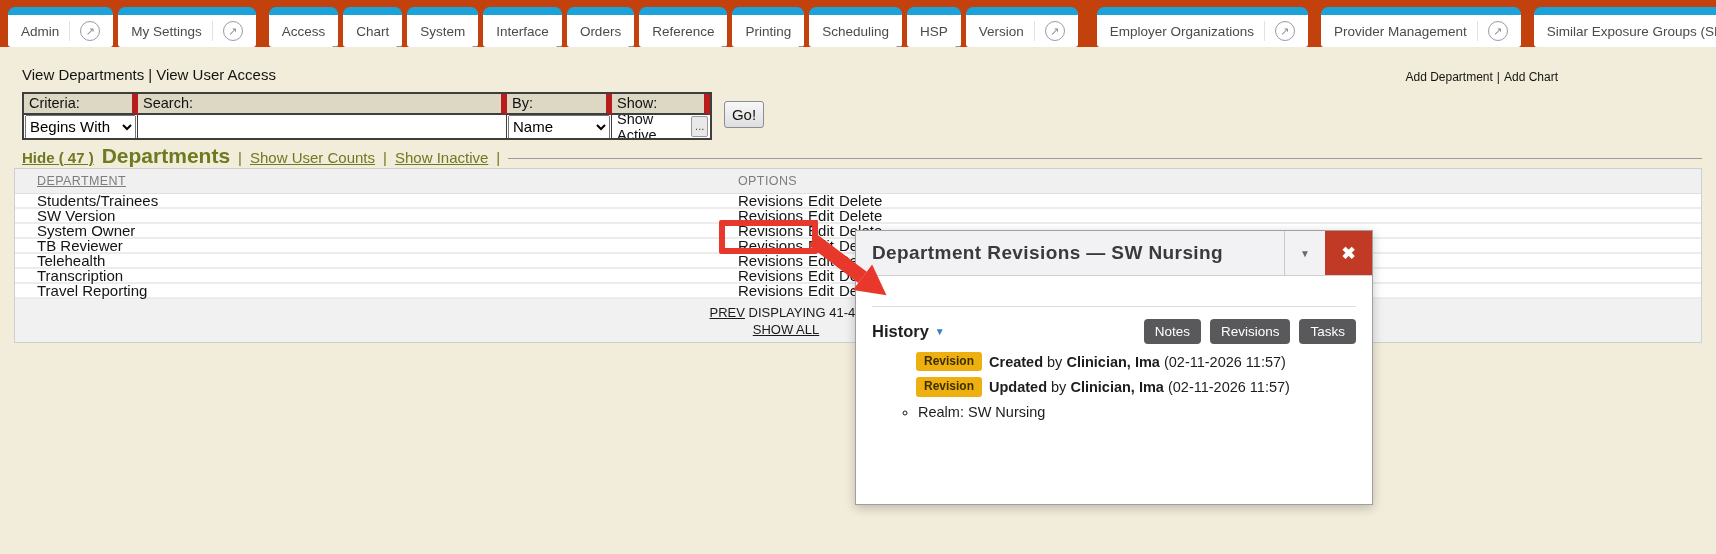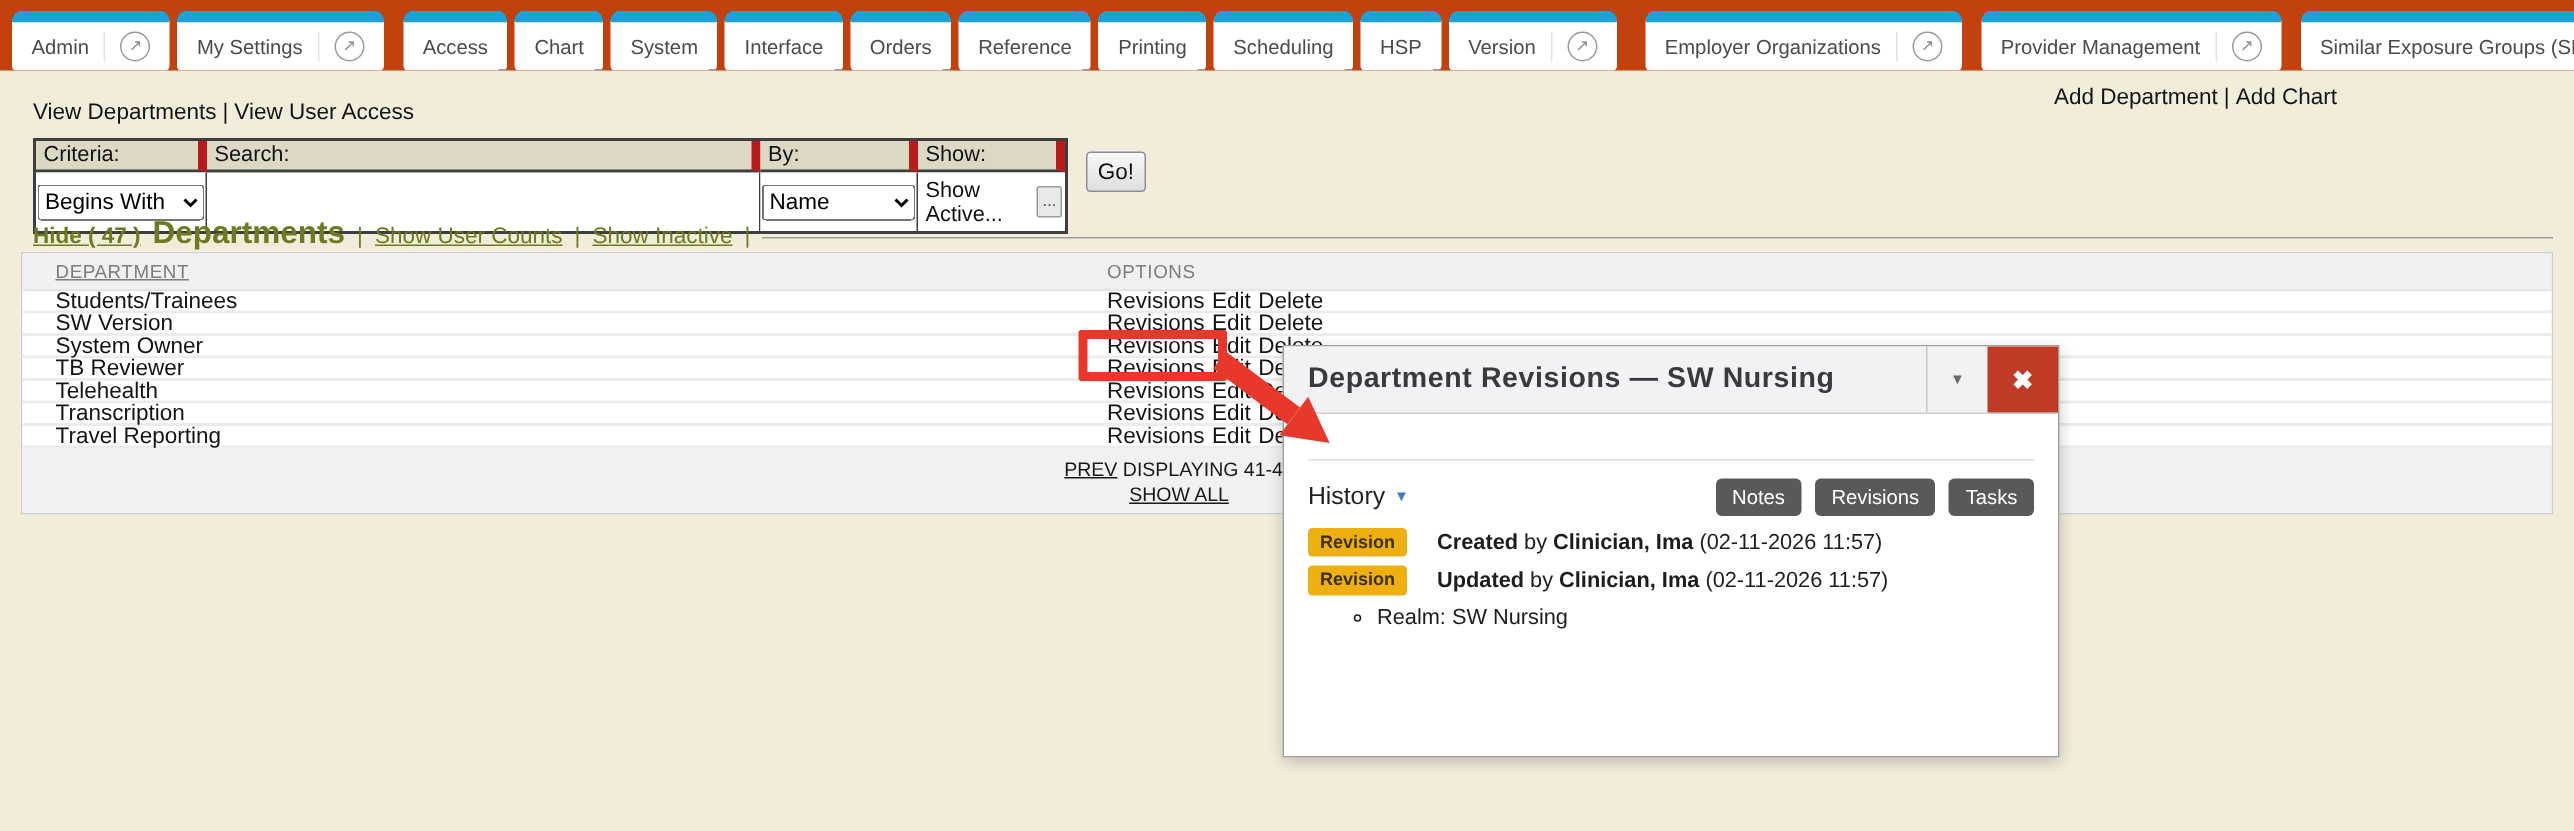--- a/index.html
+++ b/index.html
@@ -27,36 +27,36 @@
     width:20px; height:20px; border:1.5px solid #9a9aa0; border-radius:50%;
     display:flex; align-items:center; justify-content:center;
     color:#8e8e94; font-size:11px; line-height:1;
   }
   .menu-corner {
     position:absolute; right:1px; bottom:-4px; width:0; height:0;
     border-top:5px solid #96969a; border-left:5px solid transparent;
   }
   
   .view-links { position:absolute; left:22px; top:66px; font-size:15px; }
-  .add-links  { position:absolute; right:158px; top:56px; font-size:15px;text-align:center; }
+  .add-links  { position:absolute; right:158px; top:70px; font-size:12px;text-align:center; }
   .lnk { color:#141414; cursor:pointer; }
   .sep { color:#141414; padding:0 4px; }
   
   .crit {
     position:absolute; left:22px; top:92px;
     display:grid; grid-template-columns:114px 369px 105px 98px;
     border:2px solid #3e3e3e; background:#fff;
   }
   .crit .hcell {
     background:#ddd8c3; border-right:6px solid #b91c1c; border-bottom:2px solid #3e3e3e;
     font-size:14.5px; padding:1px 5px 2px; height:21px; color:#111;
   }
   .crit .hcell:last-child, .crit .vcell:last-child { border-right:none; }
   .crit .vcell {
-    background:#fff; border-right:1px solid #3e3e3e; height:39px;
+    background:#fff; border-right:1px solid #3e3e3e; height:23px;
     display:flex; align-items:center; overflow:hidden;
   }
   .crit select { width:100%; height:24px; margin:0 1px; font-size:15px; font-family:"Liberation Sans", sans-serif; }
   .crit input { width:100%; height:100%; border:none; outline:none; font-size:15px; padding:0 4px; font-family:"Liberation Sans", sans-serif; }
   .show-cell { padding-left:5px; font-size:14.5px; gap:4px; color:#111; }
   .dots-btn {
     width:21px; height:21px; margin-right:2px; margin-left:auto;
     background:#e9e9e9; border:1px solid #9a9a9a; border-radius:2px;
     font-size:11px; color:#444; line-height:1;
   }
@@ -117,29 +117,29 @@
     width:41px; border-left:1px solid #c9c9c9; display:flex; align-items:center;
     justify-content:center; color:#6b6b6b; font-size:10px; cursor:pointer;
   }
   .dlg-close {
     width:47px; background:#c03a25; color:#fff; display:flex; align-items:center;
     justify-content:center; font-size:17px; font-weight:bold; cursor:pointer;
   }
   .dlg-body { padding:30px 16px 0; }
   .dlg-hr { border:none; border-top:1px solid #dcdcdc; }
   .hist-row { display:flex; align-items:center; margin:12px 0 8px; }
-  .hist-label { font-size:16.5px; font-weight:normal; color:#1f1f1f; }
+  .hist-label { font-size:16.5px; font-weight:bold; color:#1f1f1f; }
   .hist-caret { color:#3d7ec2; font-size:10px; margin-left:6px; }
   .hist-spacer { flex:1; }
   .hbtn {
     background:#59595b; color:#fff; font-size:13.5px; padding:5px 11px;
     border-radius:4px; margin-left:9px; border:none; cursor:pointer;
     font-family:"Liberation Sans", sans-serif;
   }
-  .entry-line { display:flex; align-items:center; gap:20px; font-size:14.5px; color:#1d1d1d; margin-top:6px; }
+  .entry-line { display:flex; align-items:center; gap:7px; font-size:14.5px; color:#1d1d1d; margin-top:6px;margin-left:44px; }
   .badge {
     background:#eeaf10; color:#3d3000; font-size:12px; font-weight:bold;
     padding:2px 8px 3px; border-radius:3px; line-height:1.2;
   }
   .b { font-weight:bold; }
   .entry-ul { list-style:circle; padding-left:46px; margin:4px 0 2px; font-size:14.5px; color:#1d1d1d; }
   .entry-ul li { line-height:23px; }
   
   .hl-box {
     position:absolute; left:719px; top:220px; width:99px; height:34px;

